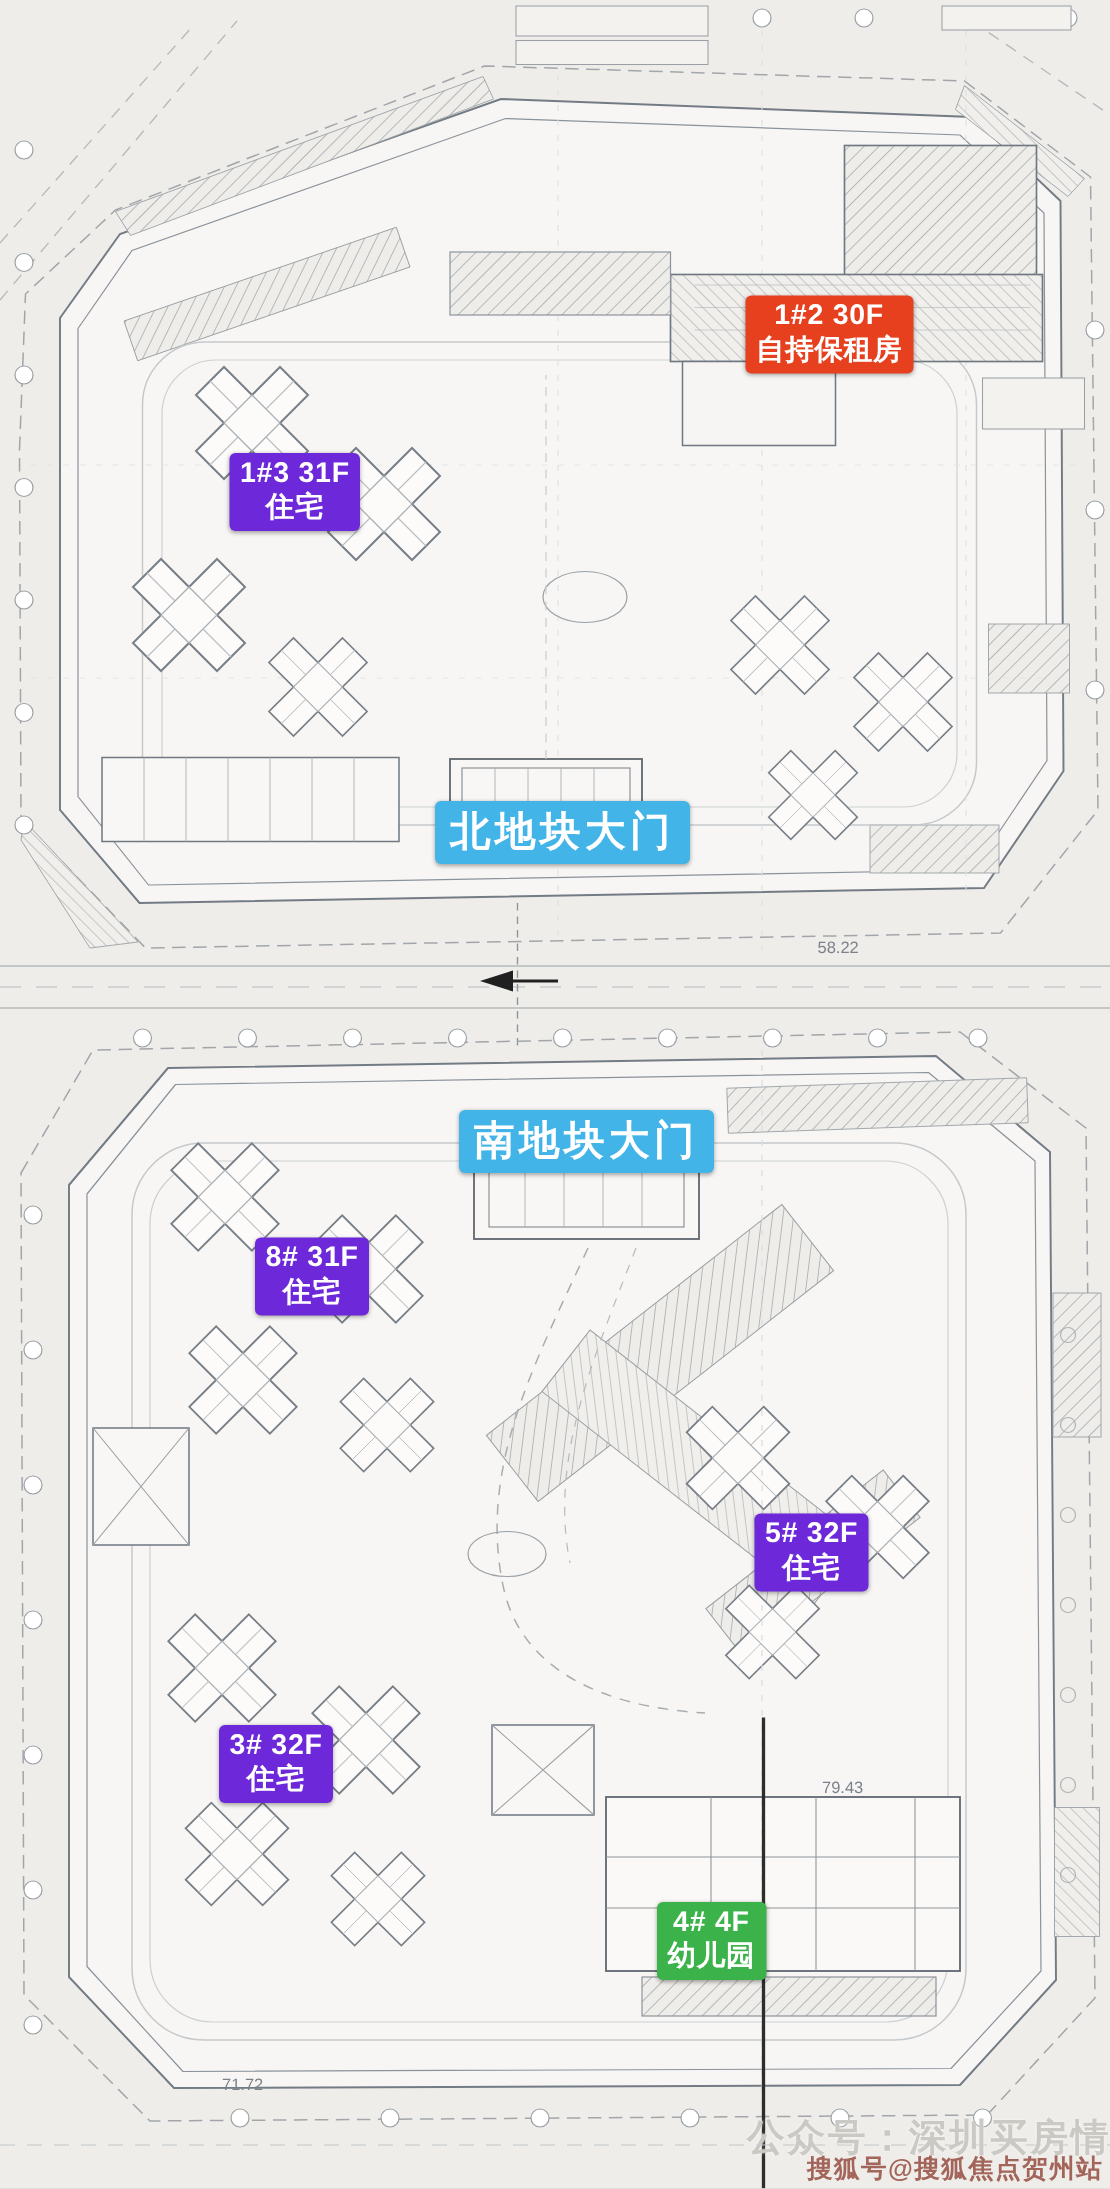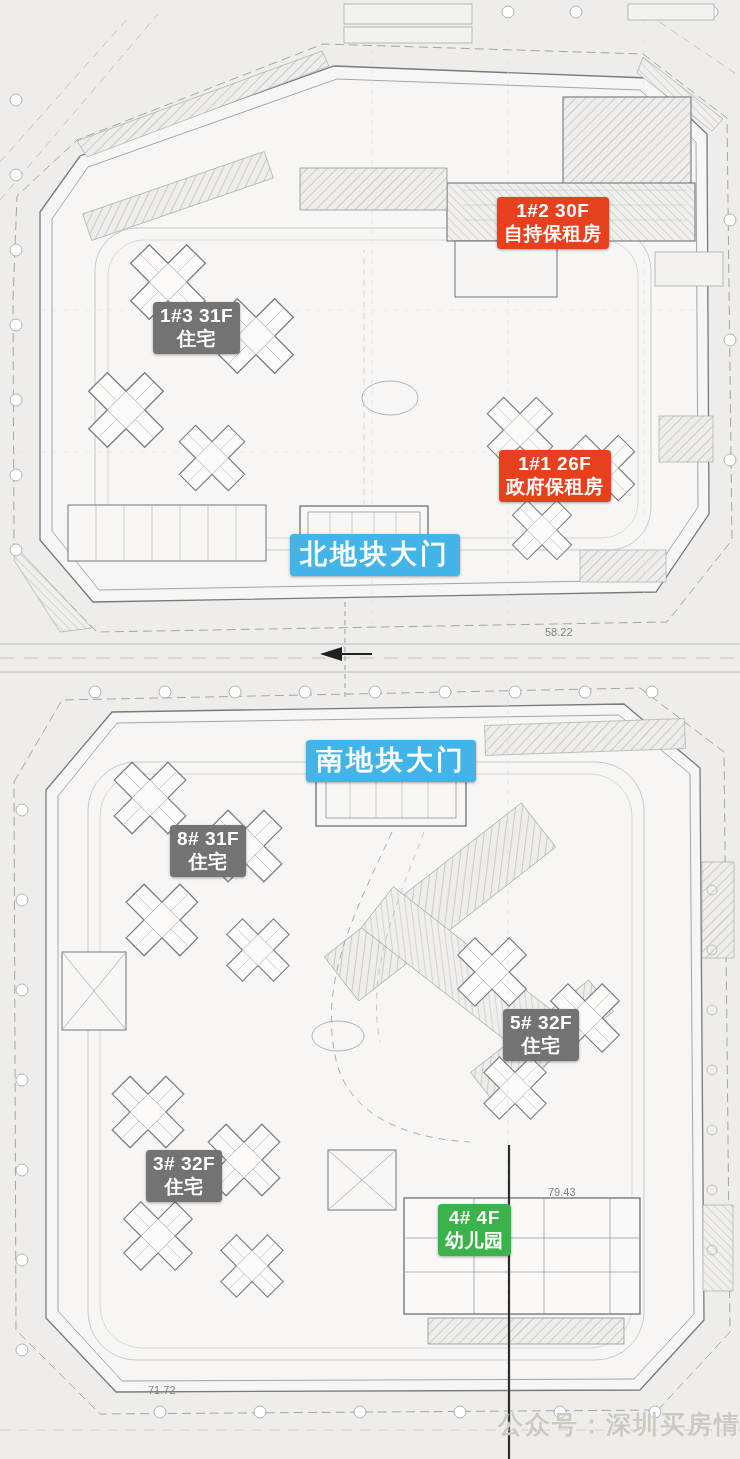--- a/index.html
+++ b/index.html
@@ -3,21 +3,21 @@
 <meta charset="utf-8">
 <style>
   html,body{margin:0;padding:0;background:#d8d6d3;}
   .page{position:relative;width:740px;height:1459px;background:#efedea;overflow:hidden;
         font-family:"Liberation Sans",sans-serif;}
   svg.plan{position:absolute;left:0;top:0;z-index:1;}
   .badge{position:absolute;z-index:3;color:#fff;font-weight:700;text-align:center;
          border-radius:4px;padding:3px 7px;line-height:1.2;font-size:19px;
          box-shadow:0 1px 3px rgba(0,0,0,.35);letter-spacing:.5px;white-space:nowrap;}
   .badge span{display:block;}
-  .badge.orange{background:#737373;}
+  .badge.orange{background:#6d28d9;}
   .badge.red{background:#e6401f;}
   .badge.green{background:#3cb34a;}
   .gate-badge{position:absolute;z-index:3;background:#42b4e8;color:#fff;font-weight:700;
          font-size:27px;letter-spacing:3px;padding:2px 10px 4px;border-radius:4px;
          box-shadow:0 1px 3px rgba(0,0,0,.35);white-space:nowrap;}
   .dim{position:absolute;z-index:2;font-size:11px;color:#7c828a;white-space:nowrap;}
   .wm-center{position:absolute;z-index:4;font-size:25px;font-weight:700;color:#cbc9c4;
          letter-spacing:2px;white-space:nowrap;text-shadow:0 0 2px rgba(255,255,255,.7);}
   .wm-right{position:absolute;z-index:4;font-size:17px;font-weight:700;color:#9d5a4e;
          opacity:.92;letter-spacing:1px;white-space:nowrap;}
@@ -242,48 +242,45 @@
 <div class="badge orange" style="left:153px;top:302px">
   <span>1#3 31F</span>
   <span>住宅</span>
 </div>
 
 <div class="badge red" style="left:497px;top:197px">
   <span>1#2 30F</span>
   <span>自持保租房</span>
 </div>
 
-<div class="badge red" style="left:499px;top:450px">
-  <span>1#1 26F</span>
-  <span>政府保租房</span>
-</div>
 
 <div class="gate-badge" style="left:290px;top:534px">北地块大门</div>
 
 <div class="gate-badge" style="left:306px;top:740px">南地块大门</div>
 
 <div class="badge orange" style="left:170px;top:825px">
   <span>8# 31F</span>
   <span>住宅</span>
 </div>
 
 <div class="badge orange" style="left:503px;top:1009px">
   <span>5# 32F</span>
   <span>住宅</span>
 </div>
 
 <div class="badge orange" style="left:146px;top:1150px">
   <span>3# 32F</span>
   <span>住宅</span>
 </div>
 
-<div class="badge green" style="left:438px;top:1204px">
+<div class="badge green" style="left:438px;top:1268px">
   <span>4# 4F</span>
   <span>幼儿园</span>
 </div>
 
 <span class="dim" style="left:545px;top:626px">58.22</span>
 <span class="dim" style="left:148px;top:1384px">71.72</span>
 <span class="dim" style="left:548px;top:1186px">79.43</span>
 
 <div class="wm-center" style="left:498px;top:1408px">公众号：深圳买房情报</div>
+<div class="wm-right" style="left:538px;top:1434px">搜狐号@搜狐焦点贺州站</div>
 
 </div>
 
 </body></html>

